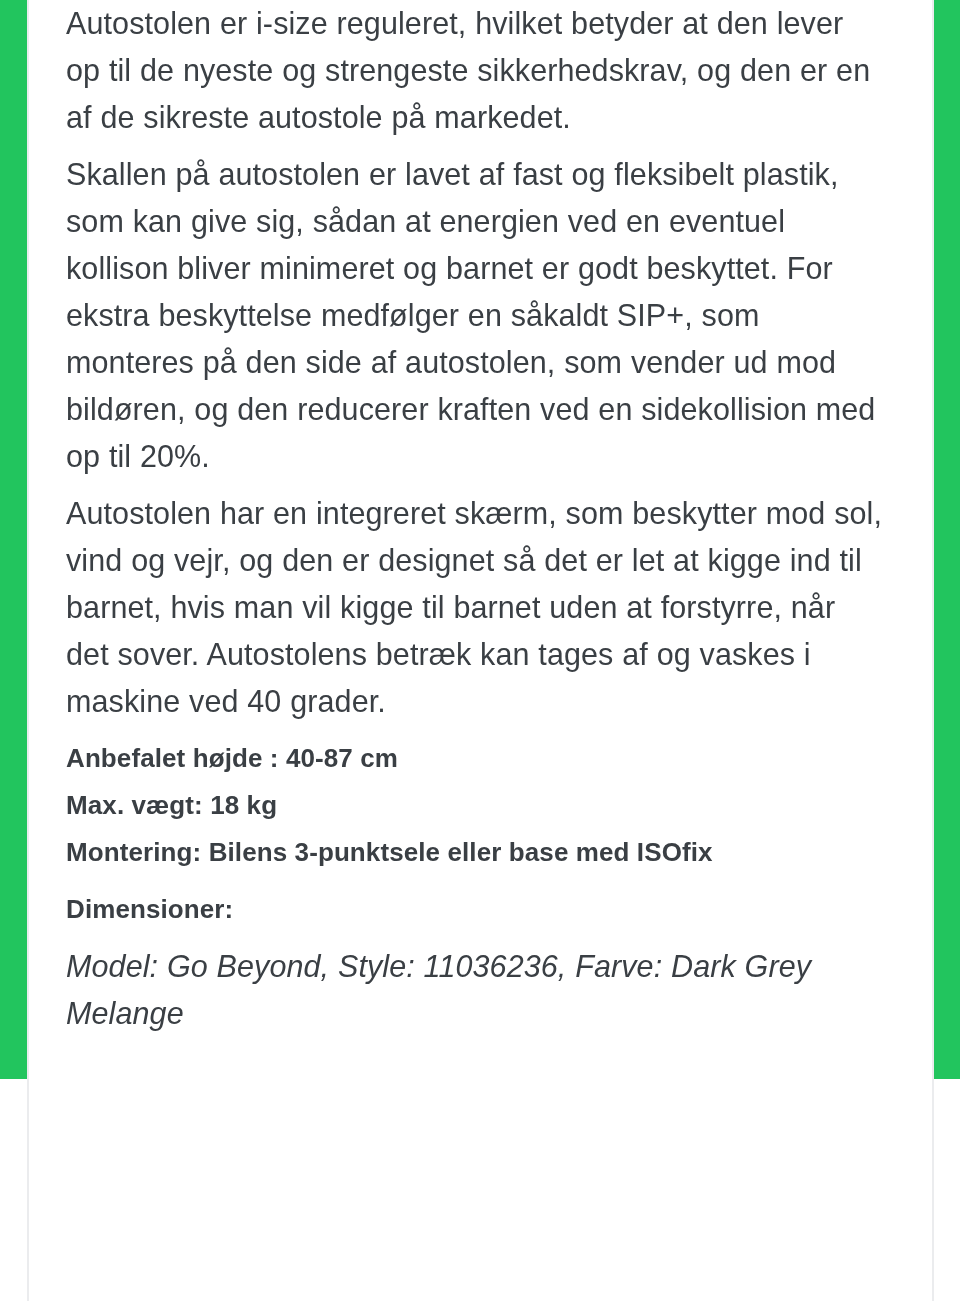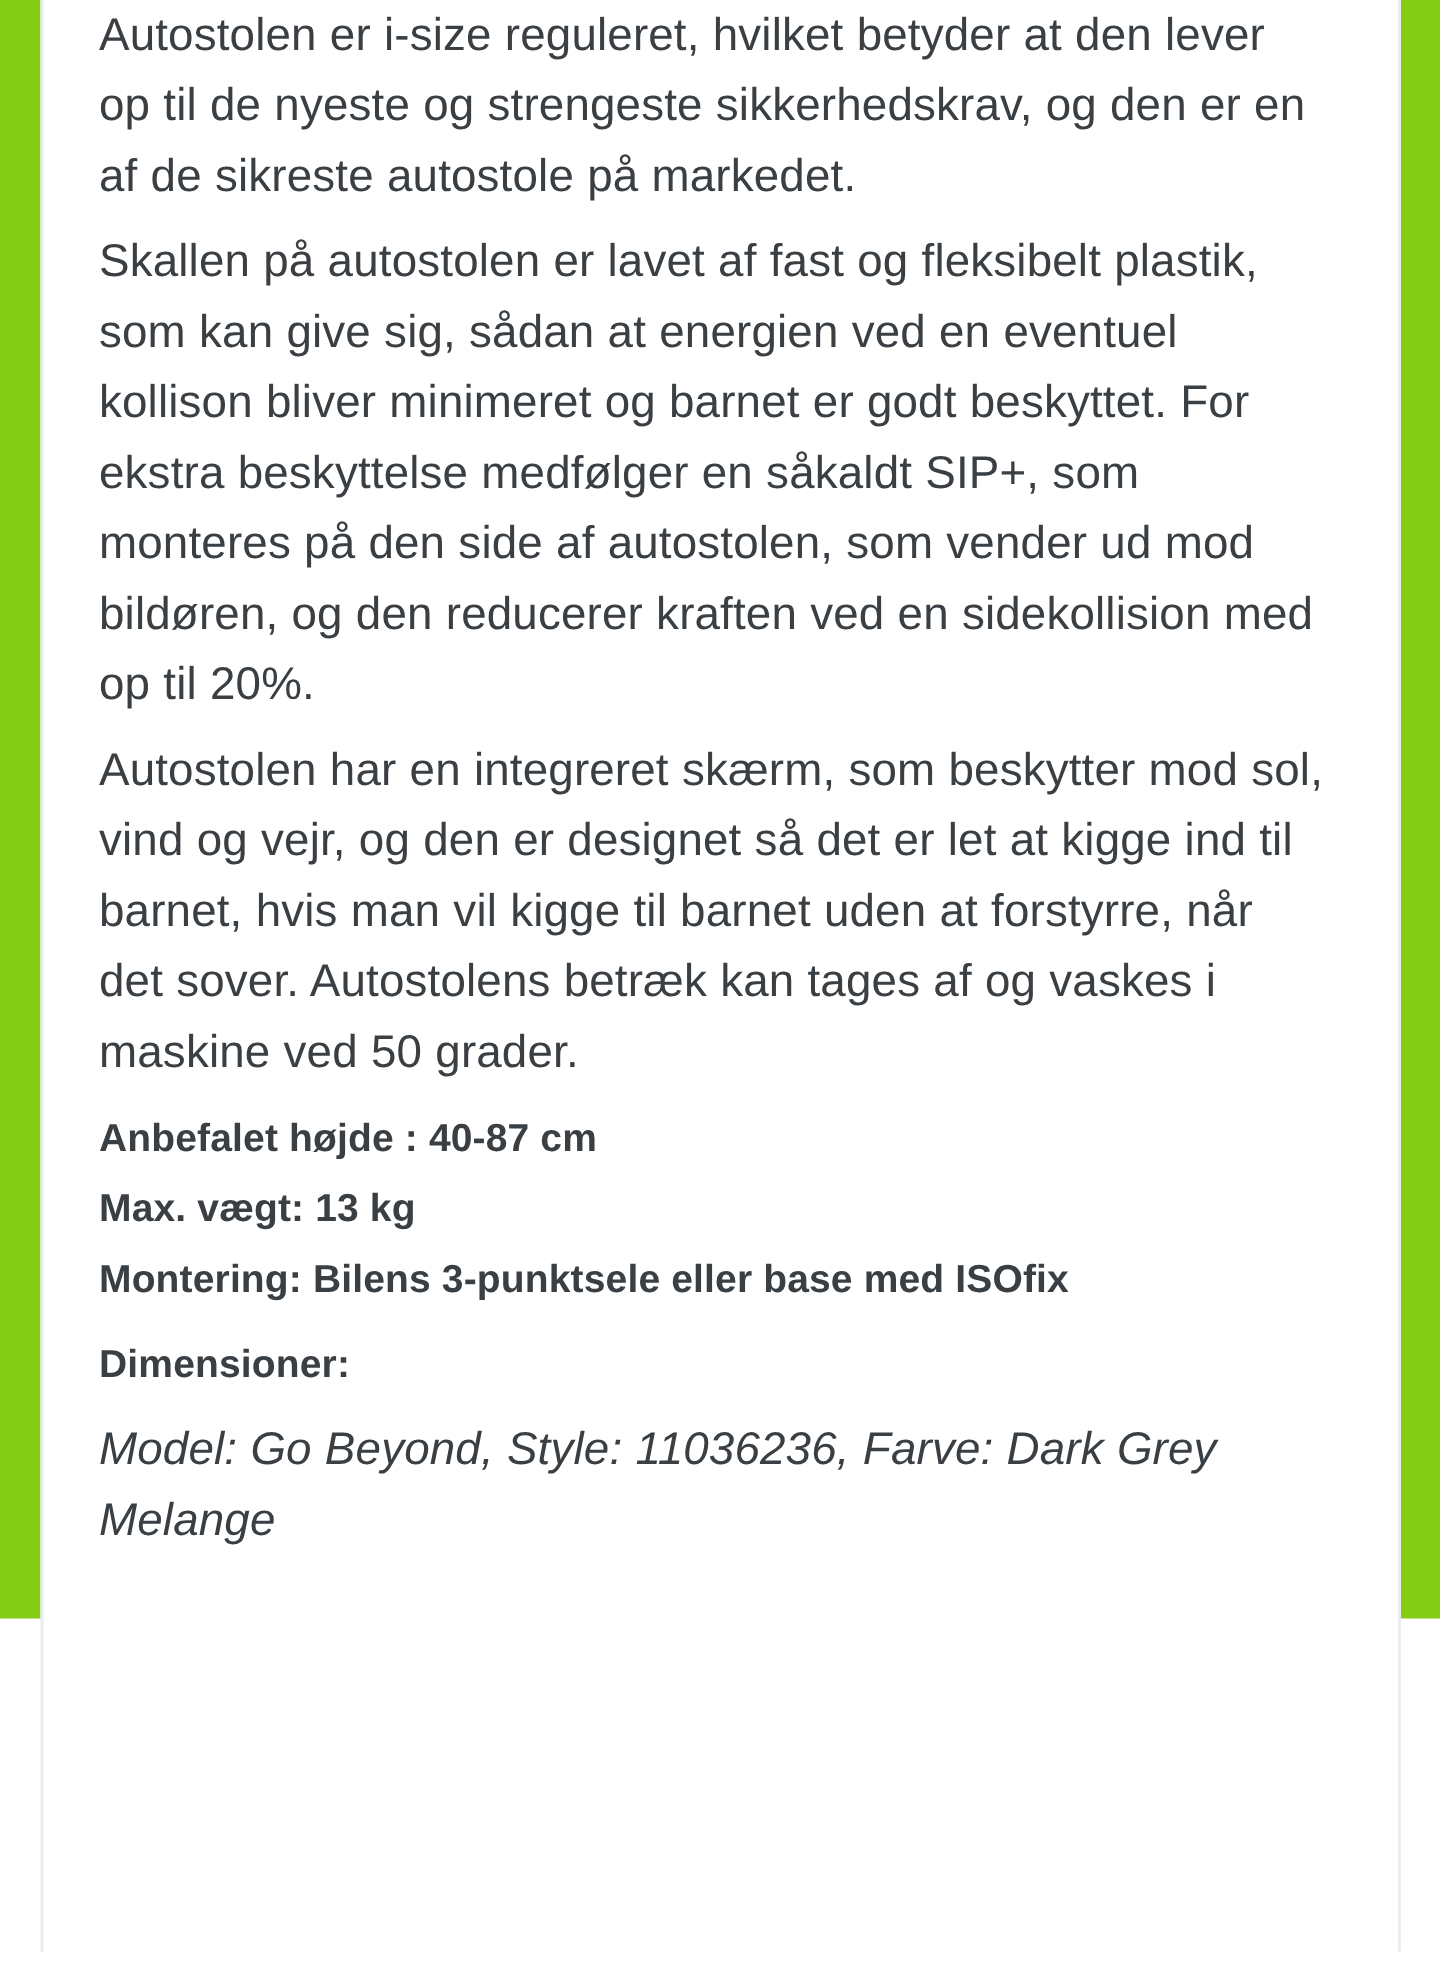--- a/index.html
+++ b/index.html
@@ -14,21 +14,21 @@
     overflow: hidden;
     font-family: "Liberation Sans", "DejaVu Sans", sans-serif;
     -webkit-font-smoothing: antialiased;
   }
 
   
   #page {
     position: relative;
     width: 960px;
     height: 1079px;
-    background: #84cc16;
+    background: #22c55e;
     box-sizing: border-box;
   }
 
   
   #content-panel {
     position: absolute;
     left: 27px;
     top: -12px;
     width: 907px;
     height: 1313px;
@@ -87,26 +87,26 @@
 <body>
 
 <div id="page">
   <div id="content-panel">
     <section id="description">
 
       <p class="para first">Autostolen er i-size reguleret, hvilket betyder at den lever op til de nyeste og strengeste sikkerhedskrav, og den er en af de sikreste autostole på markedet.</p>
 
       <p class="para">Skallen på autostolen er lavet af fast og fleksibelt plastik, som kan give sig, sådan at energien ved en eventuel kollison bliver minimeret og barnet er godt beskyttet. For ekstra beskyttelse medfølger en såkaldt SIP+, som monteres på den side af autostolen, som vender ud mod bildøren, og den reducerer kraften ved en sidekollision med op til 20%.</p>
 
-      <p class="para">Autostolen har en integreret skærm, som beskytter mod sol, vind og vejr, og den er designet så det er let at kigge ind til barnet, hvis man vil kigge til barnet uden at forstyrre, når det sover. Autostolens betræk kan tages af og vaskes i maskine ved 50 grader.</p>
+      <p class="para">Autostolen har en integreret skærm, som beskytter mod sol, vind og vejr, og den er designet så det er let at kigge ind til barnet, hvis man vil kigge til barnet uden at forstyrre, når det sover. Autostolens betræk kan tages af og vaskes i maskine ved 40 grader.</p>
 
 
       <div class="spec-block">
         <div class="spec-line">Anbefalet højde : 40-87 cm</div>
-        <div class="spec-line">Max. vægt: 13 kg</div>
+        <div class="spec-line">Max. vægt: 18 kg</div>
         <div class="spec-line">Montering: Bilens 3-punktsele eller base med ISOfix</div>
       </div>
 
       <div class="spec-block">
         <div class="spec-line">Dimensioner:</div>
       </div>
 
       <p class="para italic">Model: Go Beyond, Style: 11036236, Farve: Dark Grey Melange</p>
 
     </section>

